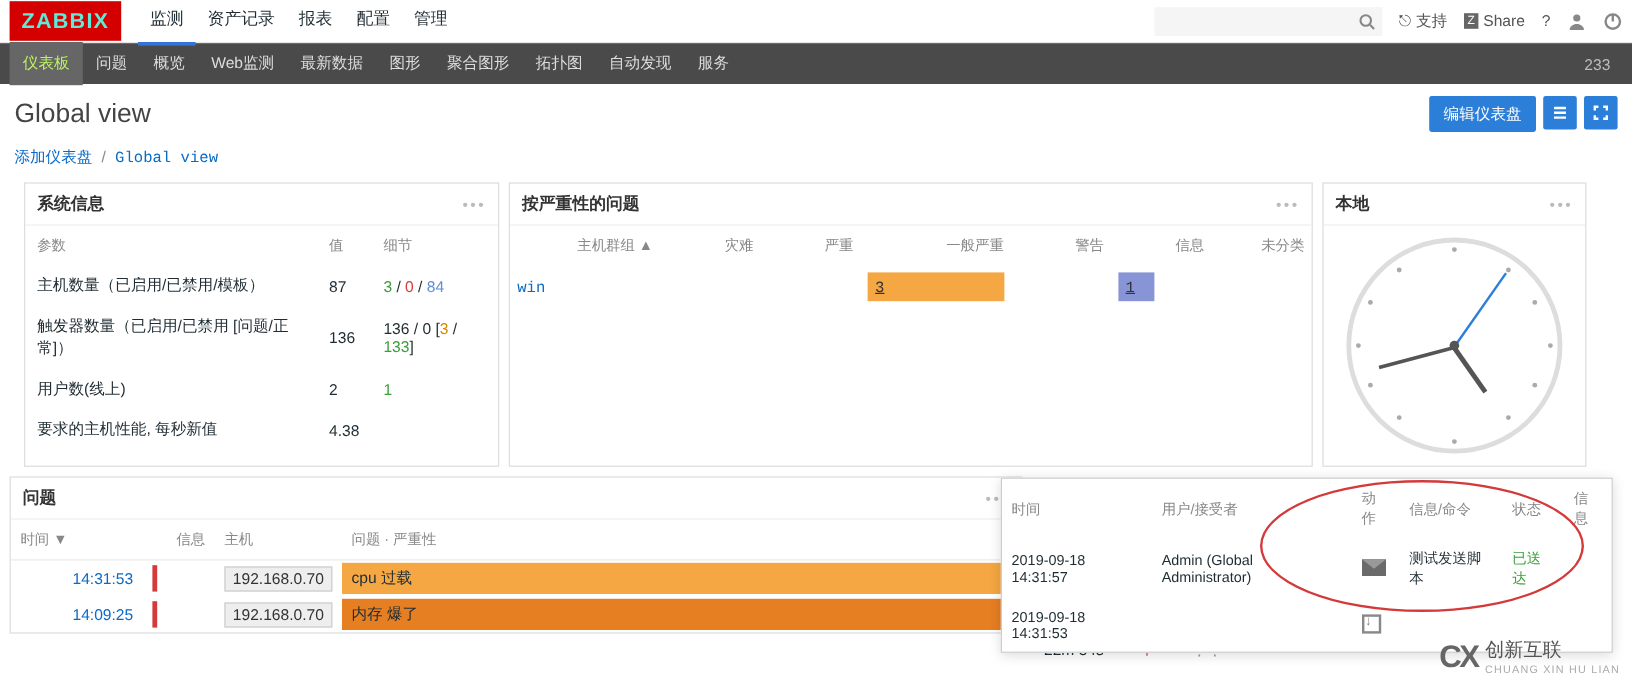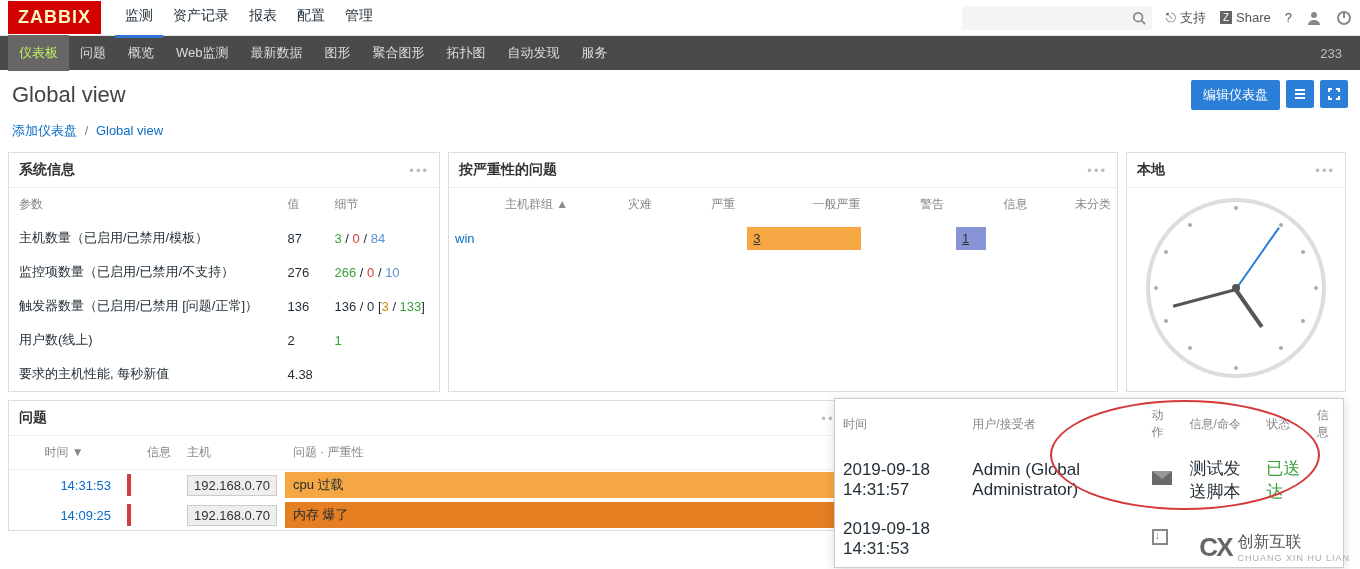--- a/index.html
+++ b/index.html
@@ -1,20 +1,20 @@
 <!DOCTYPE html>
 <html><head>
 <meta charset="utf-8">
 <style>
 * { margin: 0; padding: 0; box-sizing: border-box; font-family: Arial, "Microsoft YaHei", sans-serif; }
 body { background: #fff; font-size: 13px; color: #1f2c33; width: 1360px; height: 569px; overflow: hidden; position: relative; }
 
 
 .top-nav { height: 36px; background: #fff; border-bottom: 1px solid #e6e6e6; display: flex; align-items: center; padding: 0 8px; }
-.logo { background: #d40000; color: #fef9c3; font-weight: bold; padding: 6px 10px; font-size: 18px; letter-spacing: 1px; }
+.logo { background: #d40000; color: #5eead4; font-weight: bold; padding: 6px 10px; font-size: 18px; letter-spacing: 1px; }
 .top-menu { display: flex; margin-left: 14px; gap: 0; }
 .top-menu-item { padding: 10px 10px; color: #1f2c33; cursor: pointer; font-size: 14px; }
 .top-menu-item.active { border-bottom: 3px solid #3275d6; }
 .top-right { margin-left: auto; display: flex; align-items: center; gap: 14px; color: #555; }
 .search-box { width: 190px; height: 24px; background: #f5f5f5; border: none; padding: 0 8px; }
 .search-wrap { position: relative; display: flex; align-items: center; }
 .search-wrap svg { position: absolute; right: 6px; }
 .top-icon { cursor: pointer; display: flex; align-items: center; gap: 4px; font-size: 13px; }
 
 
@@ -35,21 +35,21 @@
 .breadcrumb a { color: #0a6bc7; text-decoration: none; }
 .breadcrumb .sep { color: #888; margin: 0 4px; }
 
 
 .widgets { display: flex; gap: 8px; padding: 0 8px; }
 .widget { border: 1px solid #ddd; background: #fff; }
 .widget-header { display: flex; align-items: center; padding: 8px 10px; border-bottom: 1px solid #eee; }
 .widget-title { font-weight: bold; font-size: 14px; color: #333; }
 .widget-menu { margin-left: auto; color: #bbb; letter-spacing: 2px; cursor: pointer; }
 
-.w-sysinfo { width: 432px; }
+.w-sysinfo { width: 396px; margin-left: 12px; }
 .w-severity { width: 670px; }
 .w-clock { width: 220px; position: relative; }
 
 .sysinfo-table { width: 100%; border-collapse: collapse; }
 .sysinfo-table th { text-align: left; font-weight: normal; color: #888; padding: 8px 10px; font-size: 12px; }
 .sysinfo-table td { padding: 8px 10px; font-size: 13px; }
 .val-green { color: #3aa03a; }
 .val-red { color: #d43a3a; }
 .val-blue { color: #5b8fd6; }
 .val-orange { color: #d28b00; }
@@ -82,35 +82,35 @@
 .prob-host { background: #eee; border: 1px solid #ccc; padding: 2px 6px; color: #333; display: inline-block; }
 .prob-desc-hi { background: #f4a742; display: block; padding: 4px 8px; }
 .prob-desc-crit { background: #e67e22; display: block; padding: 4px 8px; }
 .prob-ack-no { color: #d43a3a; }
 .prob-action-icon { color: #999; }
 
 
 .tooltip-panel { position: absolute; right: 16px; top: 398px; width: 510px; background: #fff; border: 1px solid #ccc; box-shadow: 0 2px 10px rgba(0,0,0,0.15); z-index: 10; }
 .tooltip-table { width: 100%; border-collapse: collapse; }
 .tooltip-table th { text-align: left; font-weight: normal; color: #888; padding: 8px 8px; font-size: 12px; }
-.tooltip-table td { padding: 8px 8px; font-size: 17px; }
+.tooltip-table td { padding: 8px 8px; font-size: 12px; }
 .status-sent { color: #3aa03a; }
 .mail-icon { display: inline-block; width: 20px; height: 14px; background: #6a6a6a; position: relative; }
 .mail-icon::after { content: ""; position: absolute; left: 0; top: 0; border-left: 10px solid transparent; border-right: 10px solid transparent; border-top: 8px solid #999; }
 .cal-icon { width: 16px; height: 16px; border: 2px solid #888; position: relative; display: inline-block; }
 .cal-icon::after { content: "↓"; position: absolute; left: 1px; top: -2px; font-size: 11px; color: #888; }
 
 
 .anno-circle { position: absolute; right: 40px; top: 400px; width: 270px; height: 110px; border: 2px solid #d43a3a; border-radius: 50%; z-index: 11; pointer-events: none; }
 
 
 .watermark { position: absolute; right: 10px; bottom: 6px; display: flex; align-items: center; gap: 6px; color: #888; font-size: 13px; z-index: 20; }
 .watermark-logo { font-size: 26px; font-weight: bold; color: #666; letter-spacing: -2px; }
 
-a { cursor: pointer; }
+a { cursor: pointer; font-family: Liberation Mono, monospace; }
 </style>
 </head>
 <body>
 
 <div class="top-nav">
   <div class="logo">ZABBIX</div>
   <div class="top-menu">
     <div class="top-menu-item active">监测</div>
     <div class="top-menu-item">资产记录</div>
     <div class="top-menu-item">报表</div>
@@ -201,25 +201,20 @@
         <th>参数</th>
         <th>值</th>
         <th>细节</th>
       </tr>
         </thead>
       <tbody id="sysinfo-body">
           <tr>
             <td>主机数量（已启用/已禁用/模板）</td>
             <td>87</td>
             <td><span class="val-green">3</span><span> / </span><span class="val-red">0</span><span> / </span><span class="val-blue">84</span></td>
-          </tr>
-          <tr>
-            <td>监控项数量（已启用/已禁用/不支持）</td>
-            <td>276</td>
-            <td><span class="val-green">266</span><span> / </span><span class="val-red">0</span><span> / </span><span class="val-blue">10</span></td>
           </tr>
           <tr>
             <td>触发器数量（已启用/已禁用 [问题/正常]）</td>
             <td>136</td>
             <td><span>136</span><span> / </span><span>0</span><span> [</span><span class="val-orange">3</span><span> / </span><span class="val-green">133</span><span>]</span></td>
           </tr>
           <tr>
             <td>用户数(线上)</td>
             <td>2</td>
             <td><span class="val-green">1</span></td>
@@ -291,21 +286,21 @@
 </div>
 
 <div class="widget w-problems">
   <div class="widget-header">
     <div class="widget-title">问题</div>
     <div class="widget-menu">•••</div>
   </div>
   <table class="prob-table">
     <thead>
         <tr>
-      <th style="width:110px;text-align:center">时间 ▼</th>
+      <th style="width:110px;text-align:left">时间 ▼</th>
       <th style="width:20px"></th>
       <th style="width:40px">信息</th>
       <th style="width:90px">主机</th>
       <th>问题 · 严重性</th>
     </tr>
       </thead>
     <tbody id="prob-body">
         <tr>
     <td class="prob-time">14:31:53</td>
     <td class="prob-marker">

